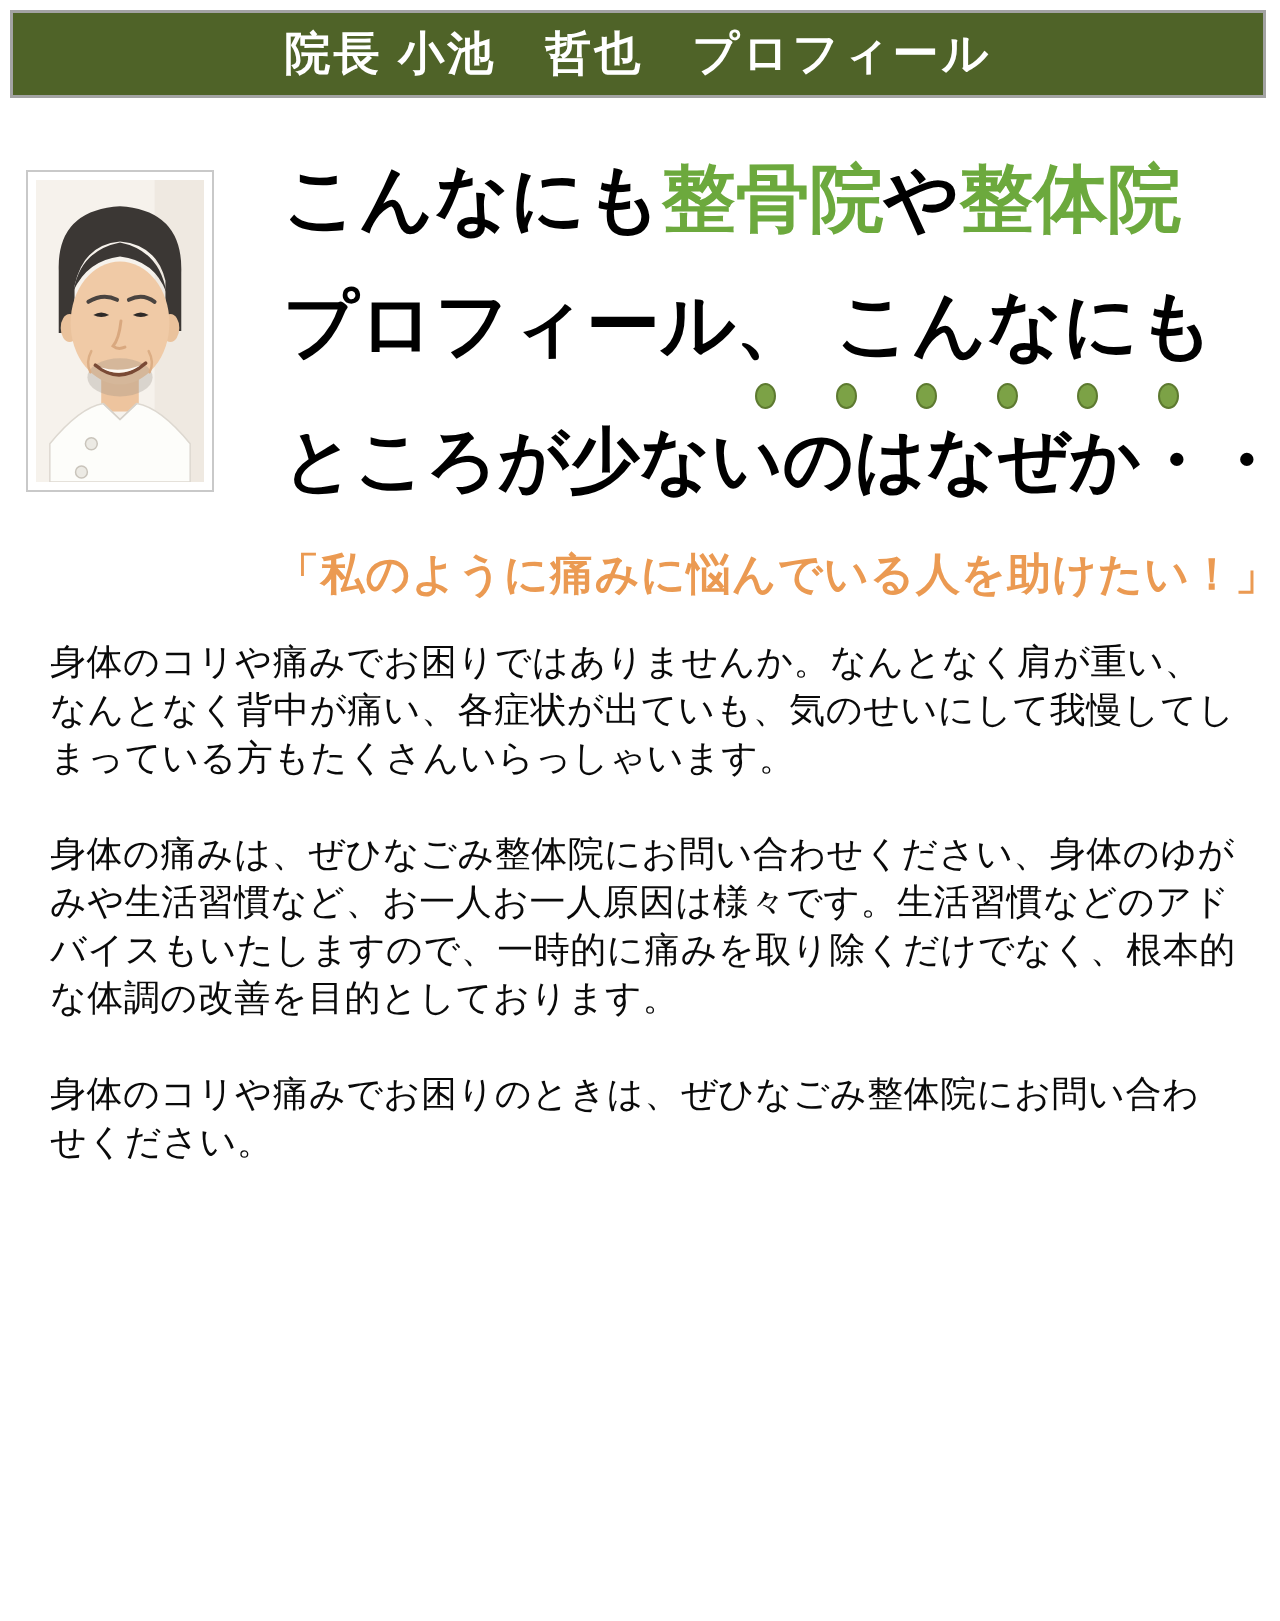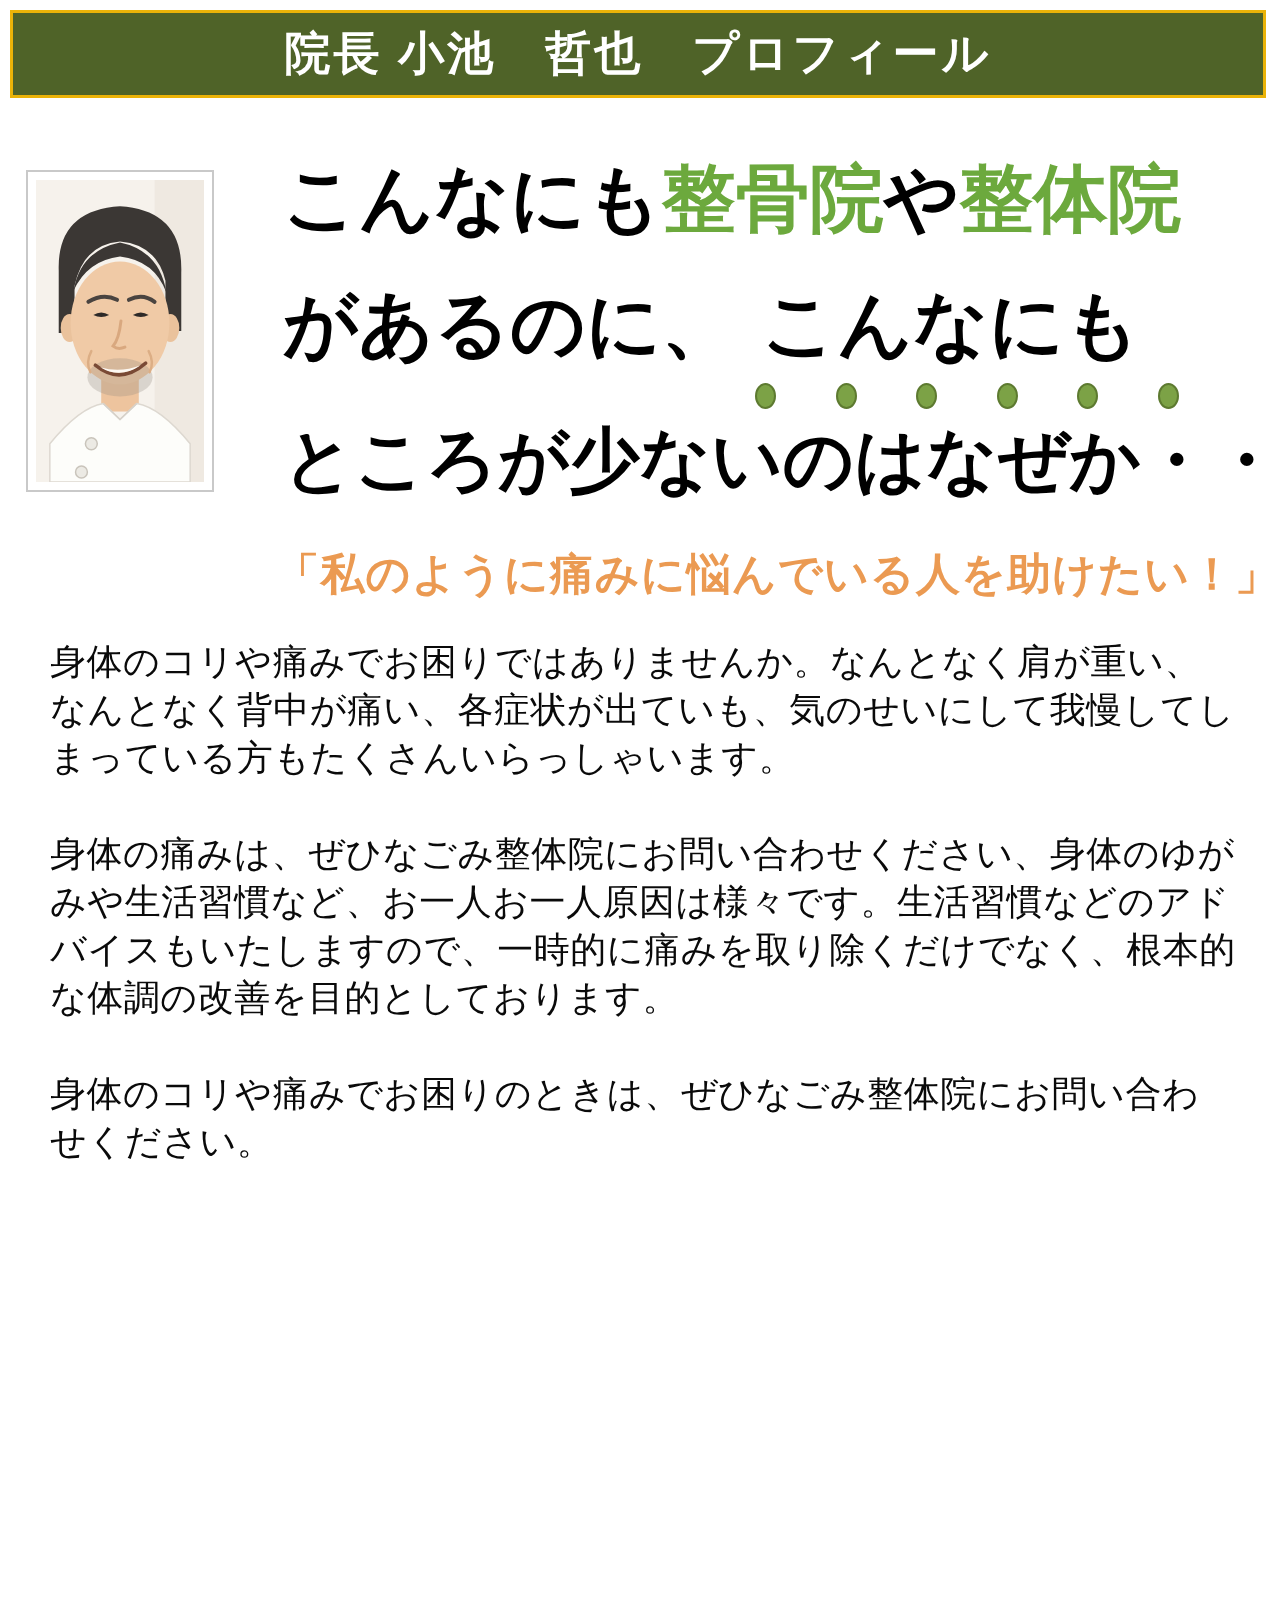--- a/index.html
+++ b/index.html
@@ -6,21 +6,21 @@
   .page {
     position:relative; width:1280px; height:1621px;
     background:#ffffff; overflow:hidden;
     font-family:"Liberation Sans","DejaVu Sans",sans-serif;
     color:#111;
   }
 
   
   .banner {
     position:absolute; left:10px; top:10px; width:1256px; height:88px;
-    background:#4f6328; border:3px solid #eab308; box-sizing:border-box;
+    background:#4f6328; border:3px solid #a3a3a3; box-sizing:border-box;
     display:flex; align-items:center; justify-content:center;
   }
   .banner-title {
     color:#ffffff; font-size:46px; font-weight:bold; letter-spacing:3px;
     white-space:nowrap;
   }
 
   
   .photo-frame {
     position:absolute; left:26px; top:170px; width:188px; height:322px;
@@ -111,21 +111,21 @@
       <circle cx="56" cy="262" r="6" fill="#eceae4" stroke="#c9c4bb" stroke-width="1.5"></circle>
       <circle cx="46" cy="290" r="6" fill="#eceae4" stroke="#c9c4bb" stroke-width="1.5"></circle>
     </svg>
   </div>
 
   <div class="headline hl1">
     <span>こんなにも</span><span class="green">整骨院</span><span>や</span><span class="green">整体院</span>
   </div>
 
   <div class="headline hl2">
-    <span>があるのに、</span><span class="emph">こんなにも</span>
+    <span>プロフィール、</span><span class="emph">こんなにも</span>
   </div>
 
   <div class="dots">
     <span class="dot"></span>
     <span class="dot"></span>
     <span class="dot"></span>
     <span class="dot"></span>
     <span class="dot"></span>
     <span class="dot"></span>
   </div>

